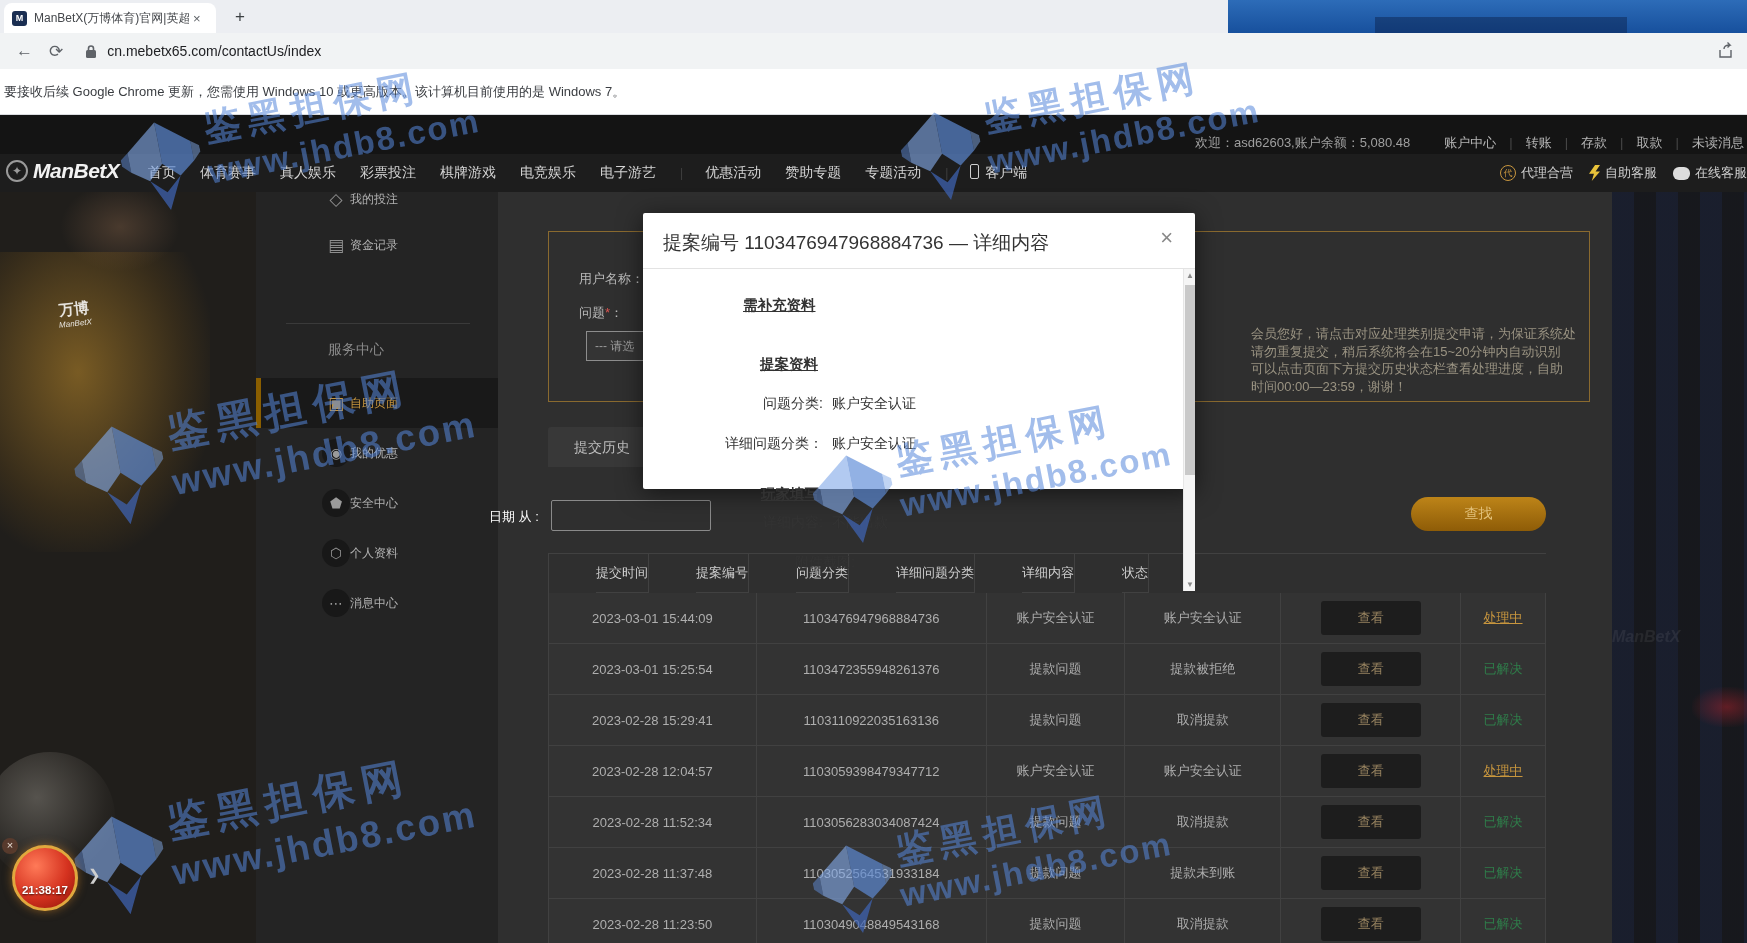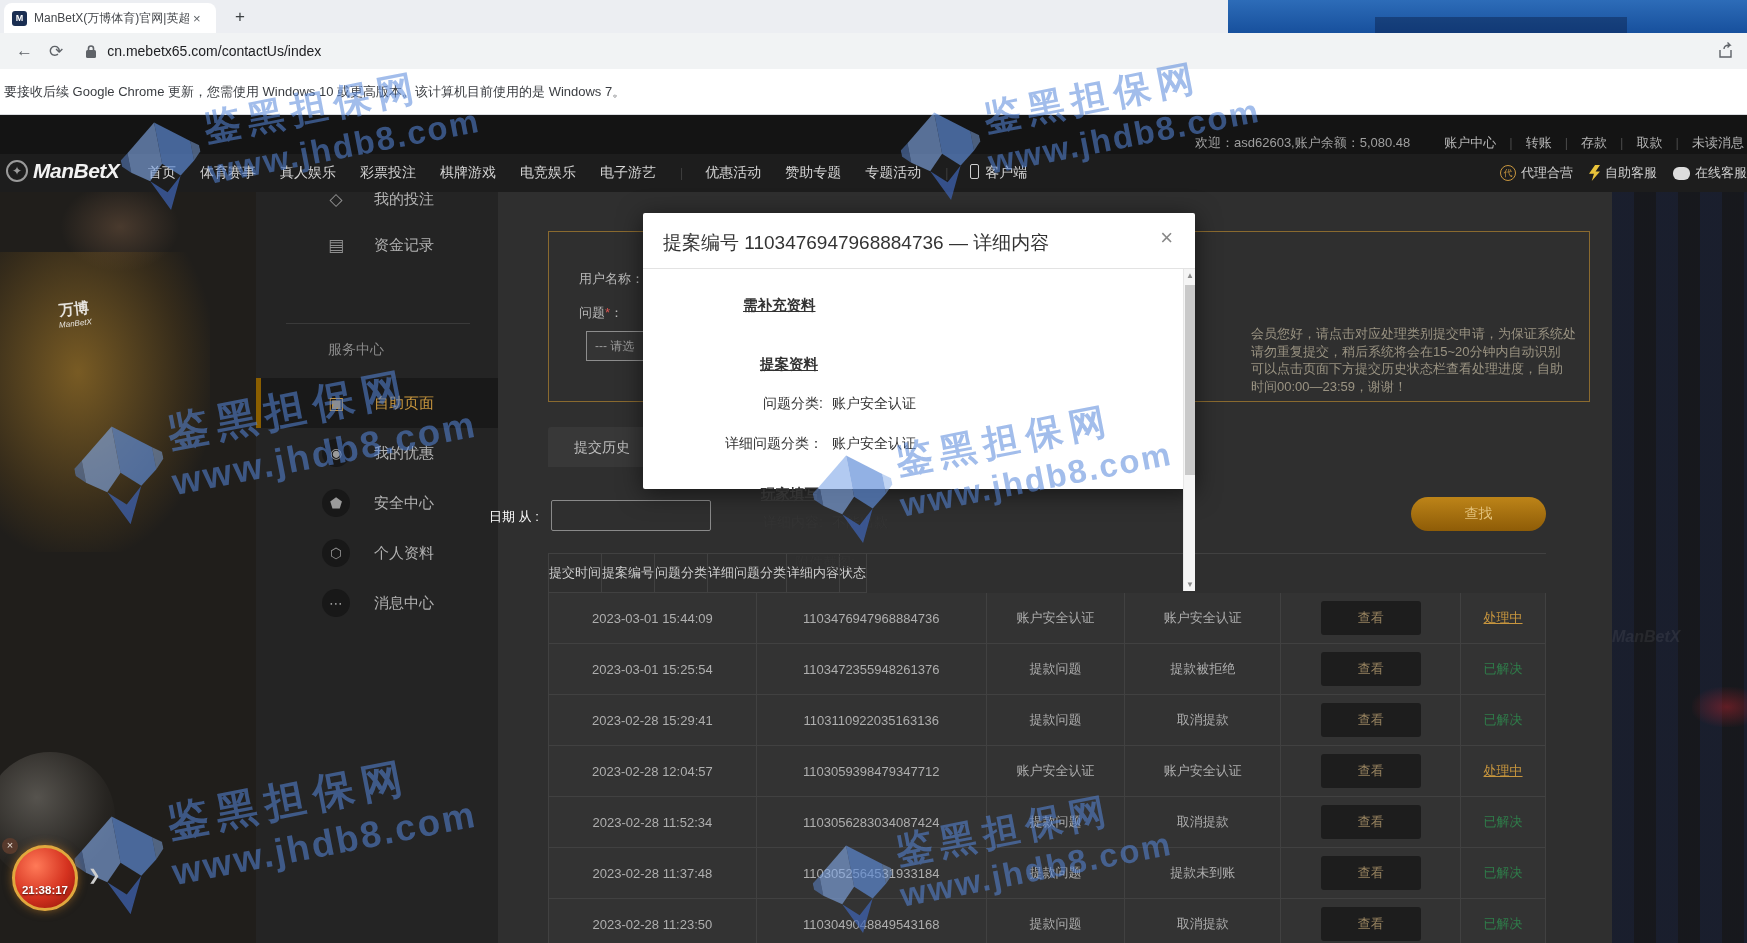--- a/index.html
+++ b/index.html
@@ -78,21 +78,21 @@
   .faint-logo { position:absolute; left:0px; top:436px; font-size:16px; font-weight:bold; font-style:italic;
     color:rgba(255,255,255,.07); }
 
   
   .sidebar { position:absolute; left:256px; top:192px; width:242px; height:751px; background:#242424; z-index:2; }
   .sitem { height:46px; display:flex; align-items:center; cursor:pointer; }
   .s-ico { width:28px; height:28px; margin-left:66px; display:flex; align-items:center; justify-content:center;
     color:#8f8f8f; font-size:17px; flex:0 0 auto; }
   .s-ico[data-icon="gift"], .s-ico[data-icon="profile"], .s-ico[data-icon="message"], .s-ico[data-icon="shield"]
     { background:#181818; border-radius:50%; font-size:14px; color:#9a9a9a; }
-  .s-lbl { font-size:15px; color:#b2b2b2; margin-left:24px; white-space:nowrap; }
+  .s-lbl { font-size:12px; color:#b2b2b2; margin-left:0; white-space:nowrap; }
   .side-top { position:absolute; left:0; top:-16px; width:242px; }
   .side-divider { position:absolute; left:30px; top:131px; width:184px; height:1px; background:#3a3a3a; }
   .side-section { position:absolute; left:72px; top:149px; font-size:14px; color:#8a8a8a; }
   .side-service { position:absolute; left:0; top:186px; width:242px; }
   .side-service .sitem { height:50px; }
   .sitem[data-active="1"] { background:#191919; border-left:5px solid #8a5e00; }
   .sitem[data-active="1"] .s-ico { margin-left:61px; color:#c8963e; }
   .sitem[data-active="1"] .s-lbl { color:#c8963e; }
 
   
@@ -108,21 +108,21 @@
   .datelabel { position:absolute; left:-9px; top:316px; font-size:13px; color:#ffffff; }
   .dateinput { position:absolute; left:53px; top:308px; width:160px; height:31px; border:1px solid #8a8a8a;
     background:#2f2f2f; border-radius:2px; }
   .searchbtn { position:absolute; left:913px; top:305px; width:135px; height:34px; border:none; border-radius:17px;
     background:linear-gradient(180deg,#bd8418,#8e5c07); color:#e3c27c; font-size:14px; cursor:pointer; }
 
   
   .table { position:absolute; left:50px; top:361px; width:998px; border-top:1px solid #414141; border-left:1px solid #414141; }
   .thead { display:flex; height:39px; }
   .hc { border-right:1px solid #414141; border-bottom:1px solid #414141; display:flex; align-items:center;
-    justify-content:center; font-size:13px; color:#cfcfcf; }
+    justify-content:center; font-size:13px; color:#cfcfcf;margin-left:47px; }
   .trow { display:flex; height:51px; background:#333333; }
   .tc { border-right:1px solid #414141; border-bottom:1px solid #414141; display:flex; align-items:center;
     justify-content:center; font-size:13px; color:#aeaeae; }
   .w1 { width:208px; } .w2 { width:230px; } .w3 { width:139px; } .w4 { width:156px; } .w5 { width:180px; } .w6 { width:85px; }
   .viewbtn { width:100px; height:34px; background:#1d1d1d; border:none; border-radius:3px; color:#96825f;
     font-size:13px; cursor:pointer; }
   .st[data-st="pending"] { color:#c8963e;text-decoration:underline; }
   .st[data-st="resolved"] { color:#2f7d4a; }
 
   

